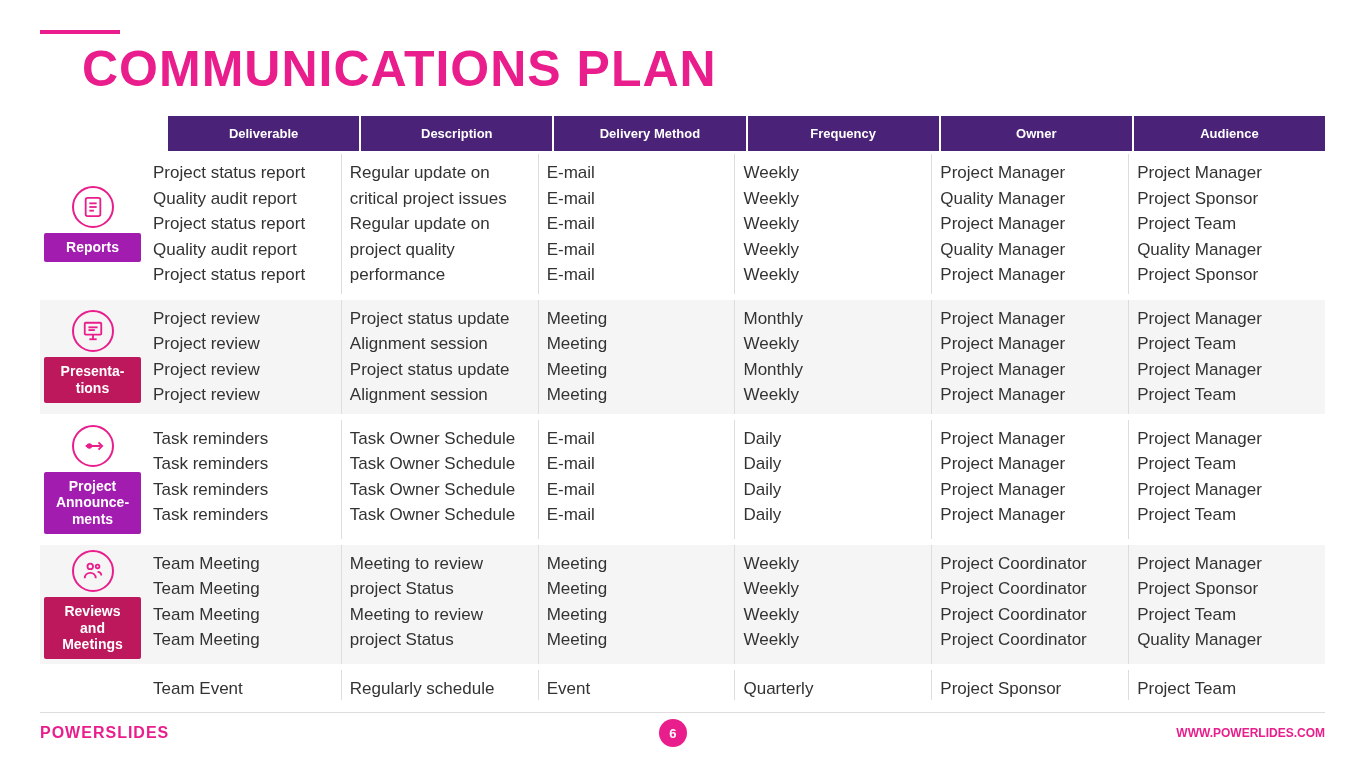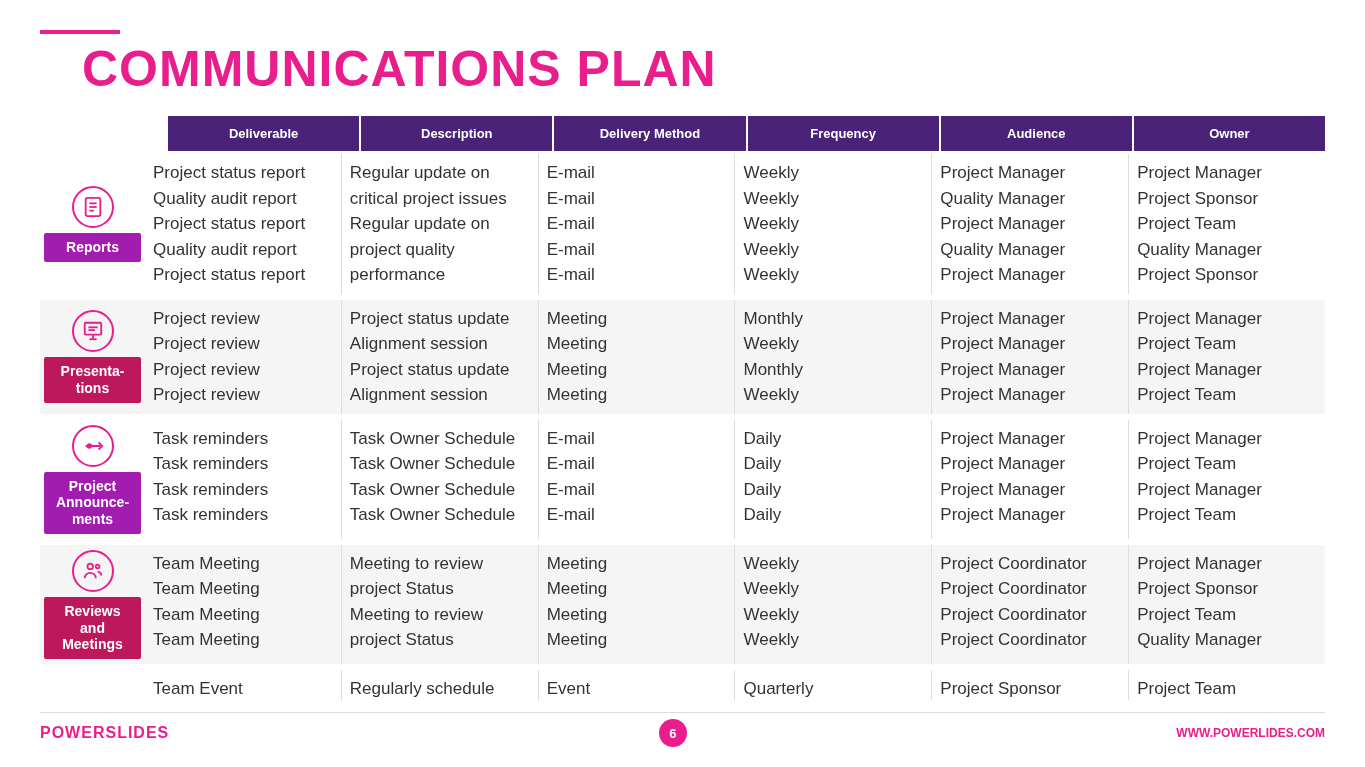--- a/index.html
+++ b/index.html
@@ -233,22 +233,22 @@
 
     <div style="display:flex; flex-direction:column; flex:1; overflow:hidden;">
 
       <div class="header-row">
         <div class="header-spacer"></div>
         <div class="header-cells">
           <div class="header-cell">Deliverable</div>
           <div class="header-cell">Description</div>
           <div class="header-cell">Delivery Method</div>
           <div class="header-cell">Frequency</div>
+          <div class="header-cell">Owner</div>
           <div class="header-cell">Audience</div>
-          <div class="header-cell">Owner</div>
         </div>
       </div>
 
       <div style="display:flex; flex-direction:column; flex:1; overflow:hidden; gap:3px;">
 
         <div class="data-row-group odd" style="flex:1;">
           <div class="label-side">
             <div class="label-icon-circle">
               <svg class="icon-svg" viewBox="0 0 24 24" fill="none" stroke="#e91e8c" stroke-width="2">
                 <rect x="4" y="2" width="16" height="20" rx="2"></rect>

